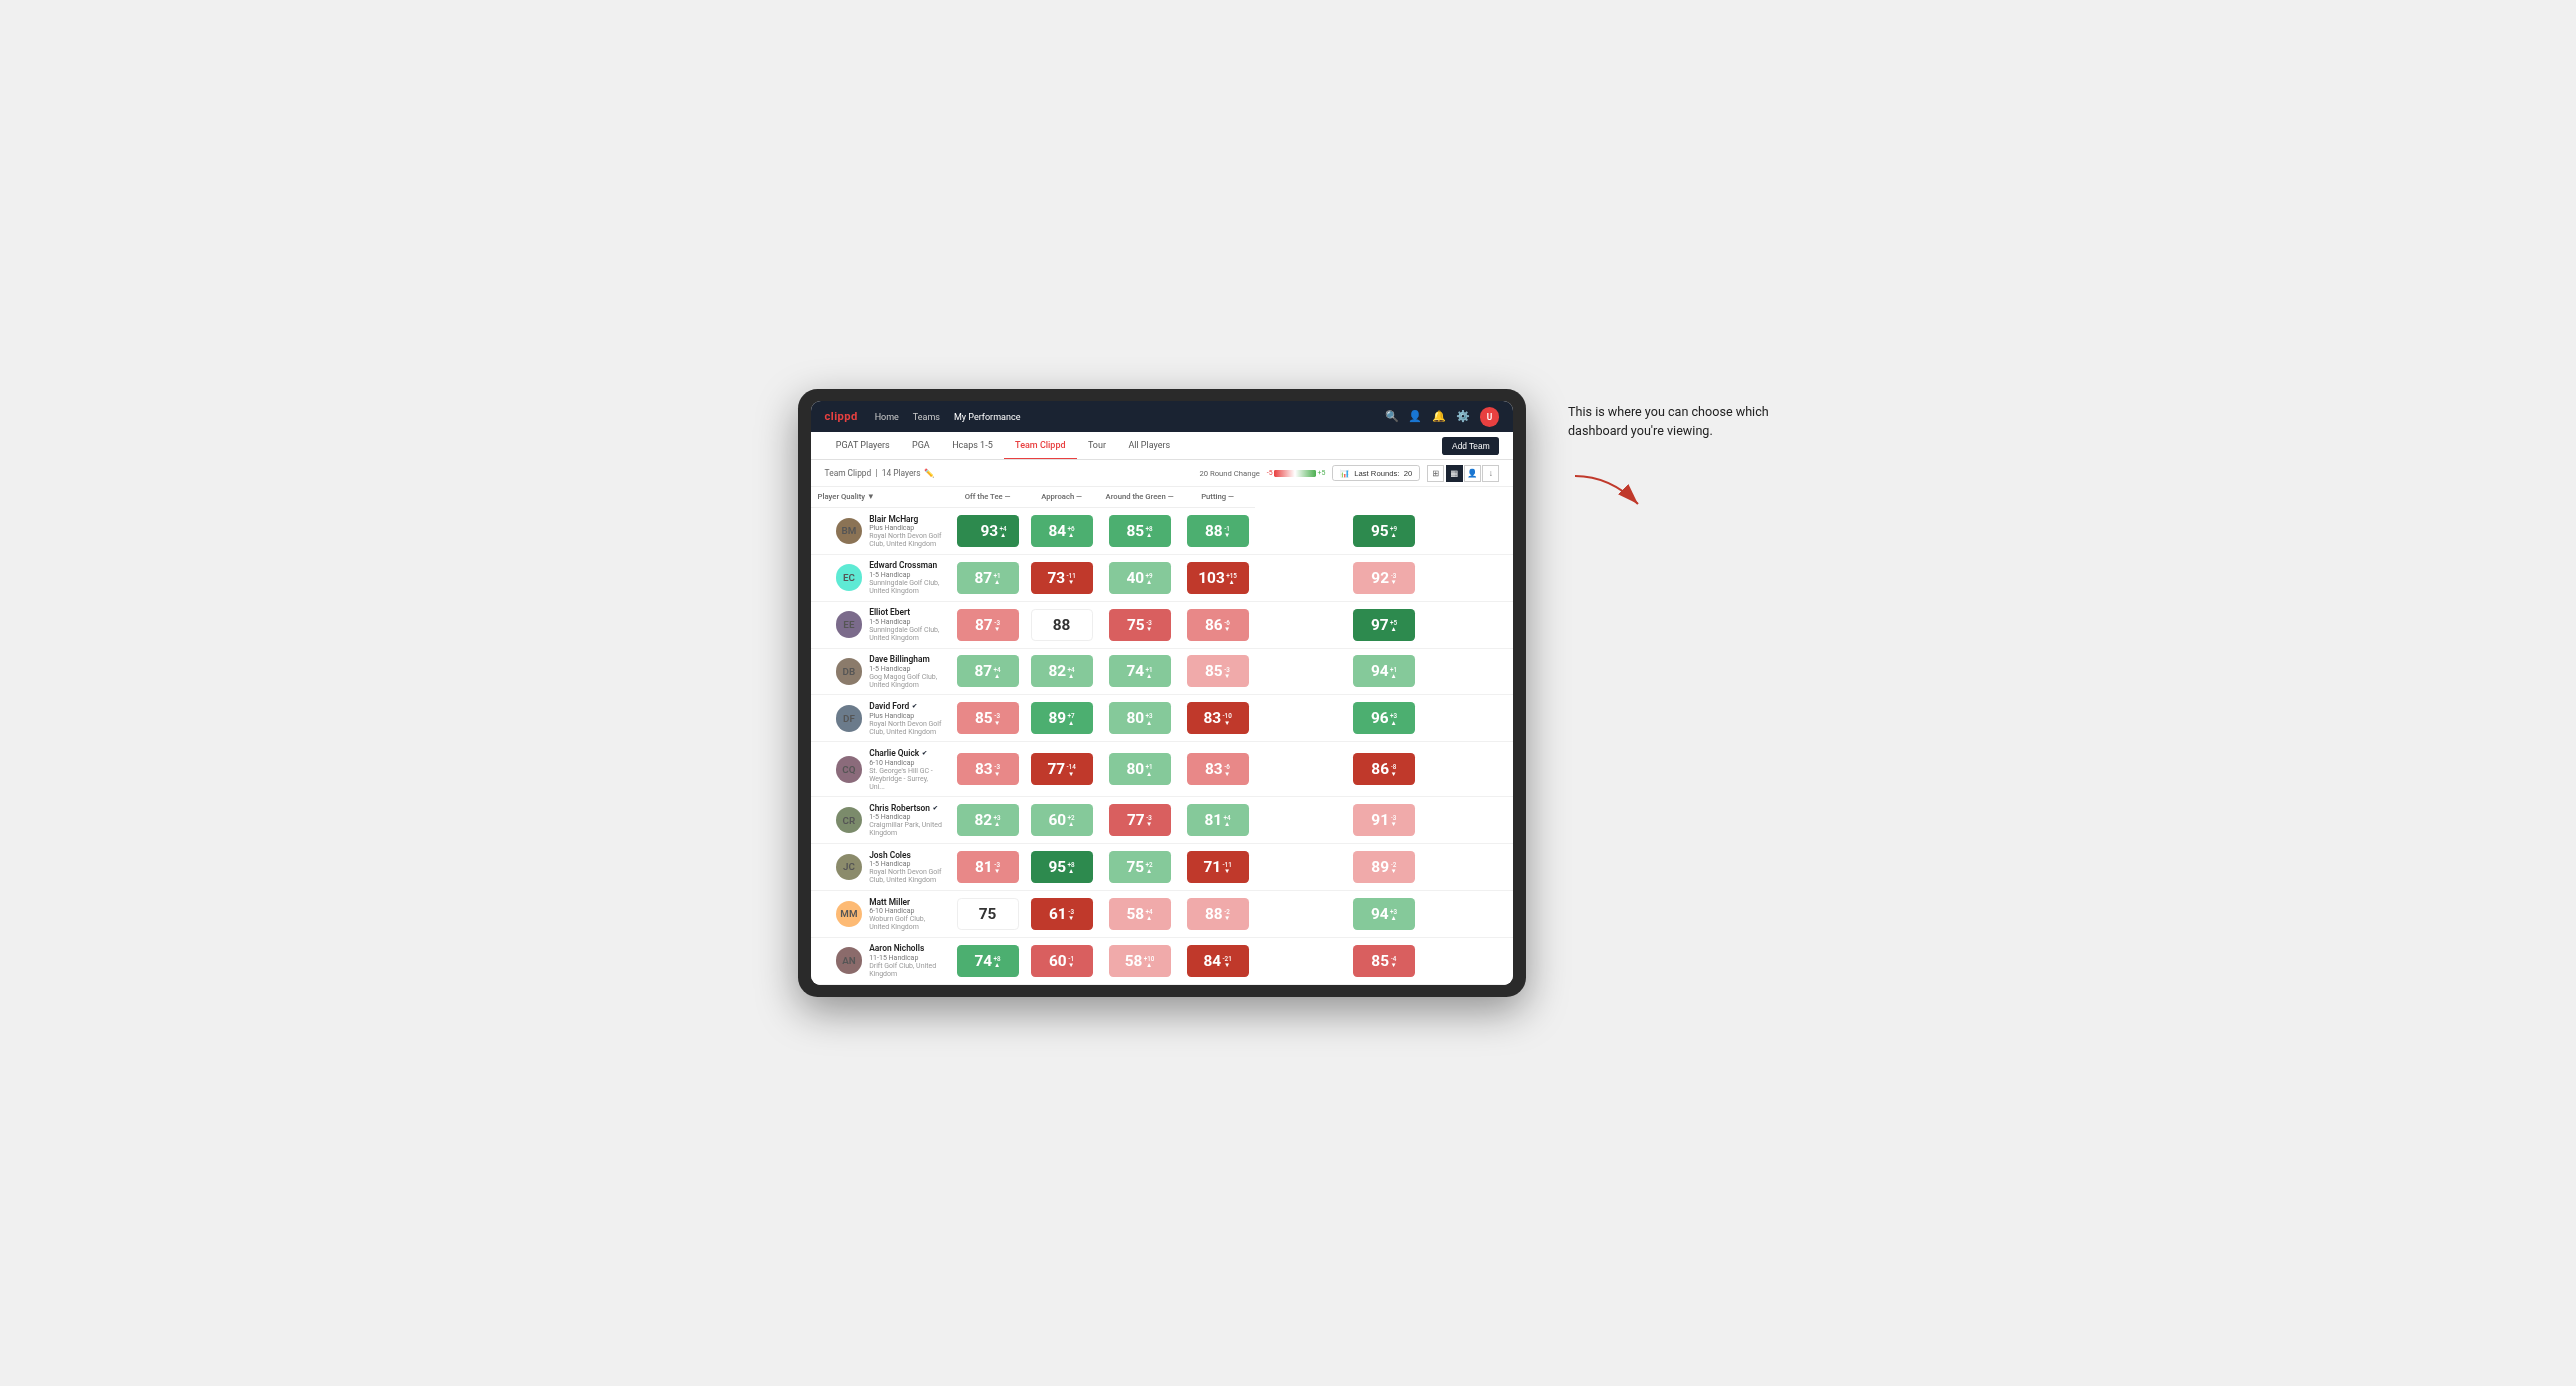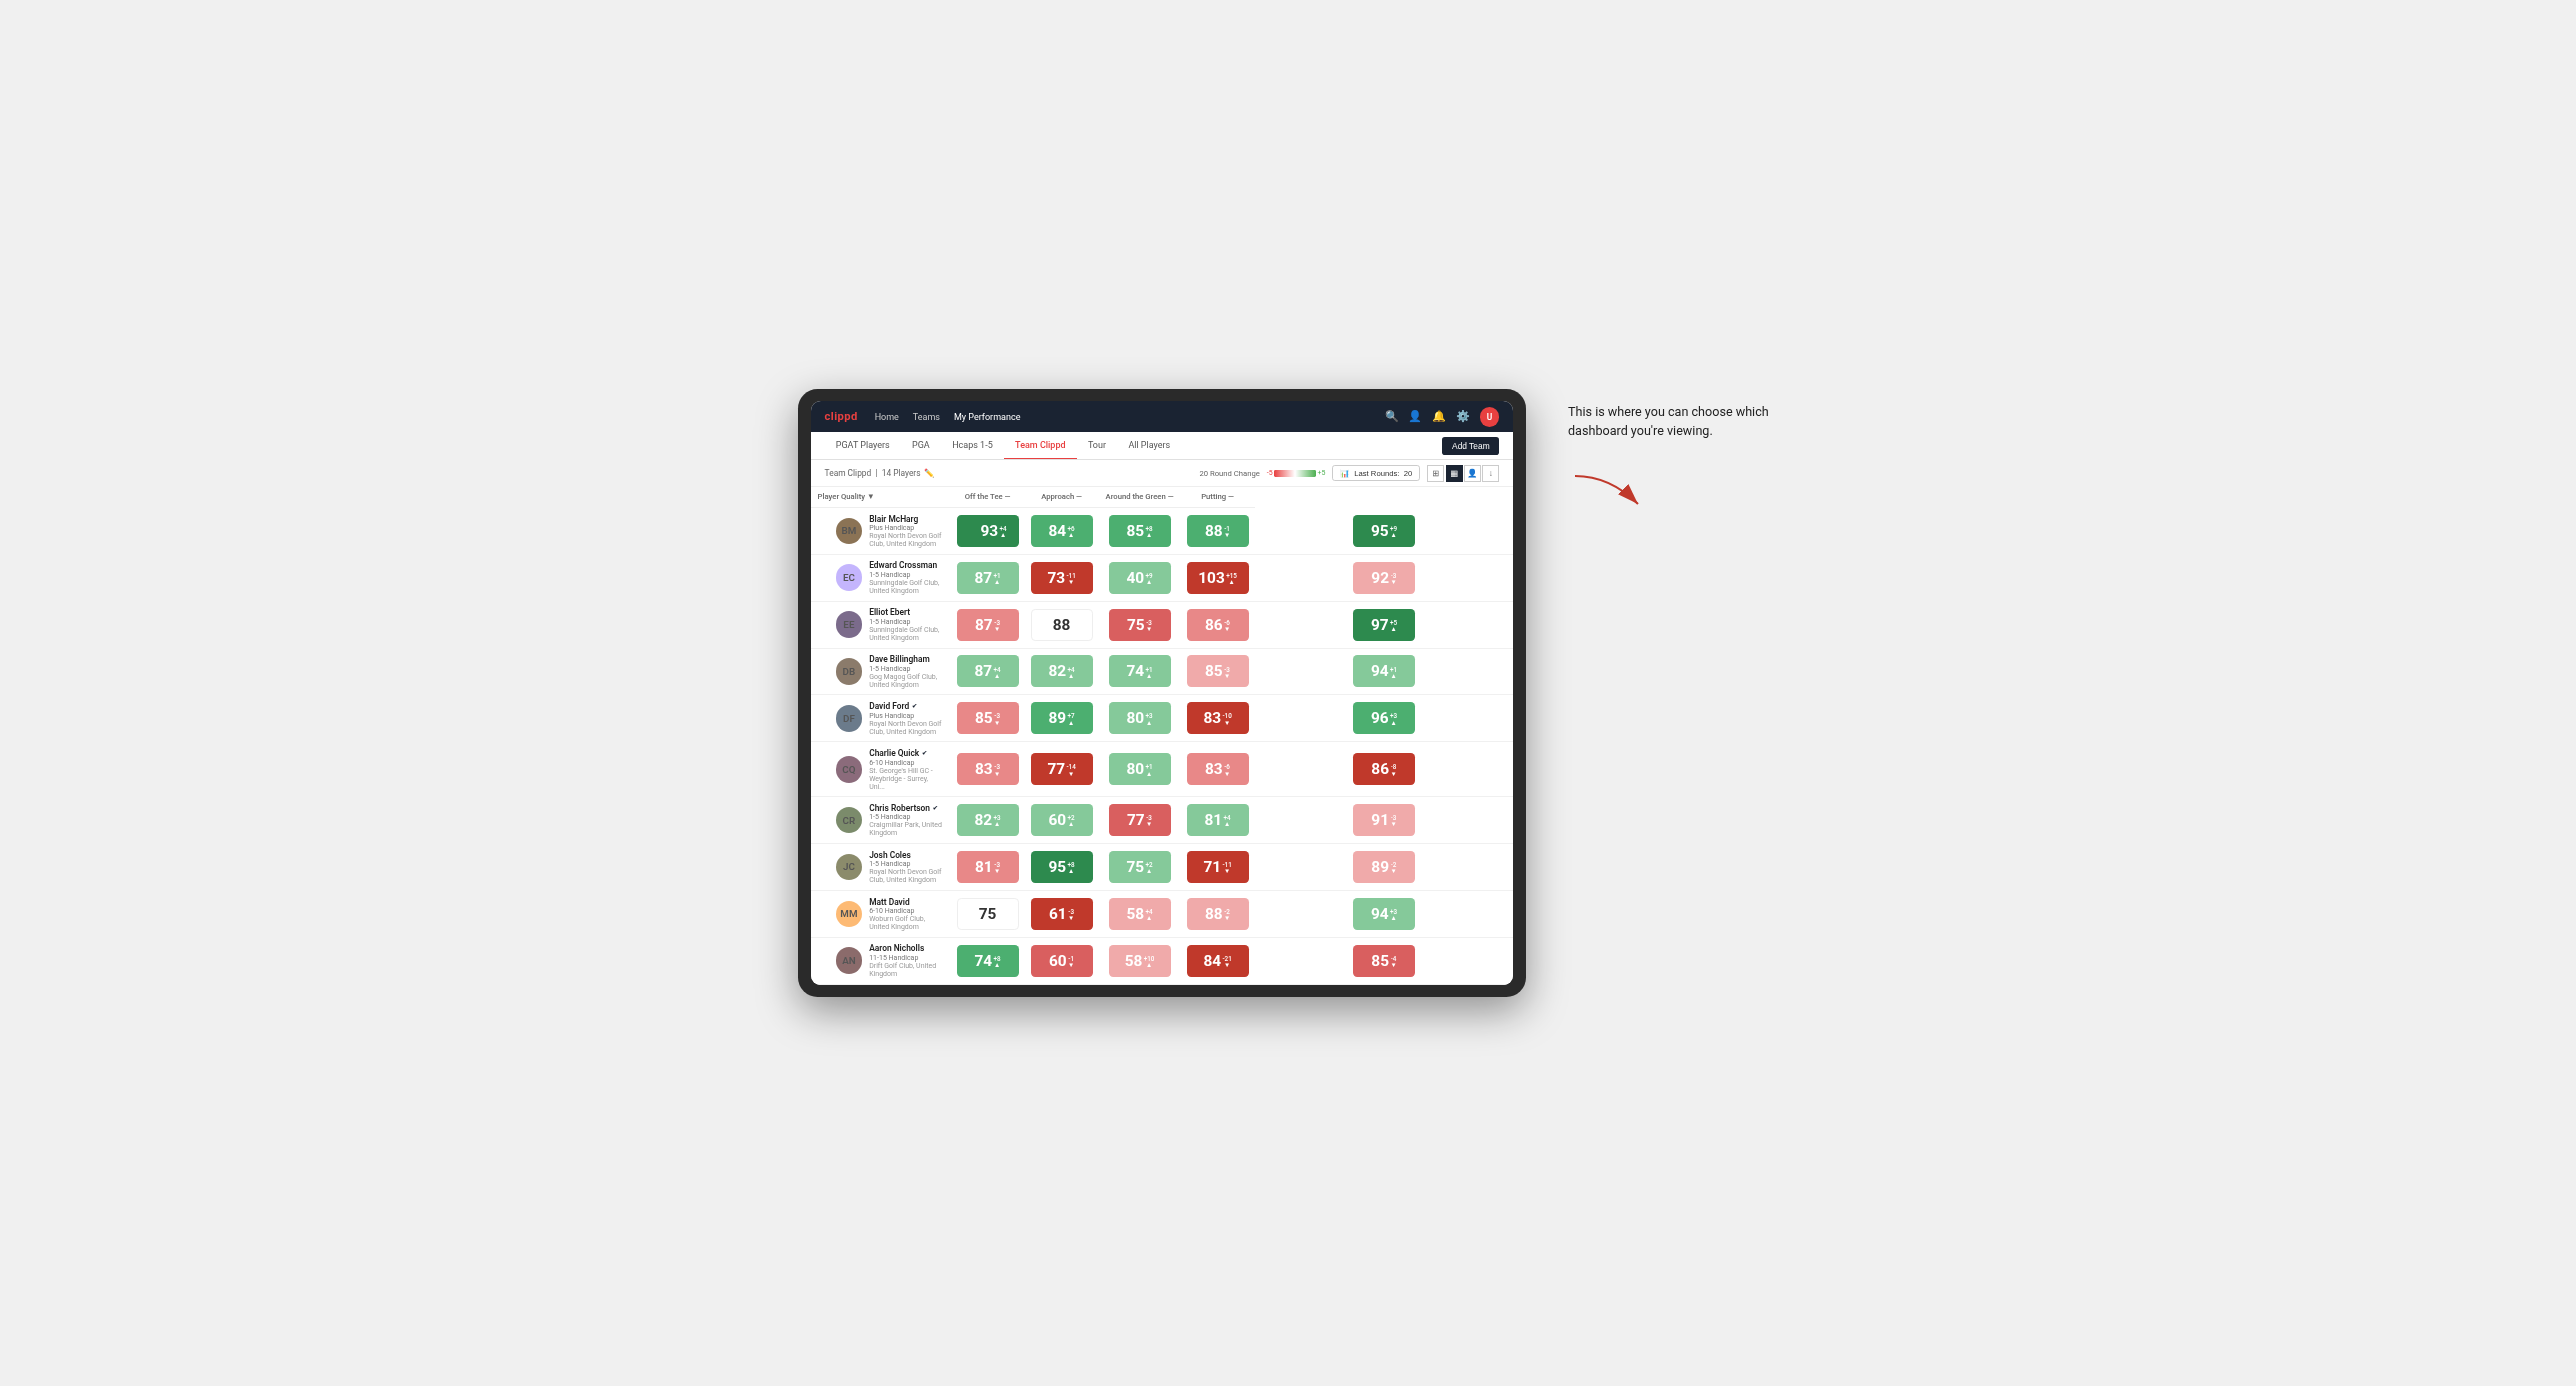--- a/index.html
+++ b/index.html
@@ -286,21 +286,21 @@
       display: flex;
       align-items: center;
       justify-content: center;
       font-size: 9.8px;
       font-weight: 600;
       color: #555;
       margin-left: 18px;
     }
 
     .player-avatar.av1 { background: #8B7355; }
-    .player-avatar.av2 { background: #c4b5fd; }
+    .player-avatar.av2 { background: #5eead4; }
     .player-avatar.av3 { background: #7B6B8B; }
     .player-avatar.av4 { background: #8B7B6B; }
     .player-avatar.av5 { background: #6B7B8B; }
     .player-avatar.av6 { background: #8B6B7B; text-align: center; }
     .player-avatar.av7 { background: #7B8B6B; }
     .player-avatar.av8 { background: #8B8B6B; }
     .player-avatar.av9 { background: #fdba74; }
     .player-avatar.av10 { background: #8B6B6B; }
 
     .player-info-name {
@@ -798,21 +798,21 @@
           <span class="score-main">89</span>
           <span class="score-change">-2<br>▼</span>
         </div>
       </td>
               </tr>
               <tr>
                 <td>
       <div class="player-cell">
         <div class="player-avatar av9">MM</div>
         <div>
-          <div class="player-info-name">Matt David</div>
+          <div class="player-info-name">Matt Miller</div>
           <div class="player-info-handicap">6-10 Handicap</div>
           <div class="player-info-club">Woburn Golf Club, United Kingdom</div>
         </div>
       </div>
     </td>
                 <td class="score-cell">
         <div class="score-box" style="background:#fff;color:#333;border:0.7px solid #eee;">
           <span class="score-main">75</span>
 
         </div>

